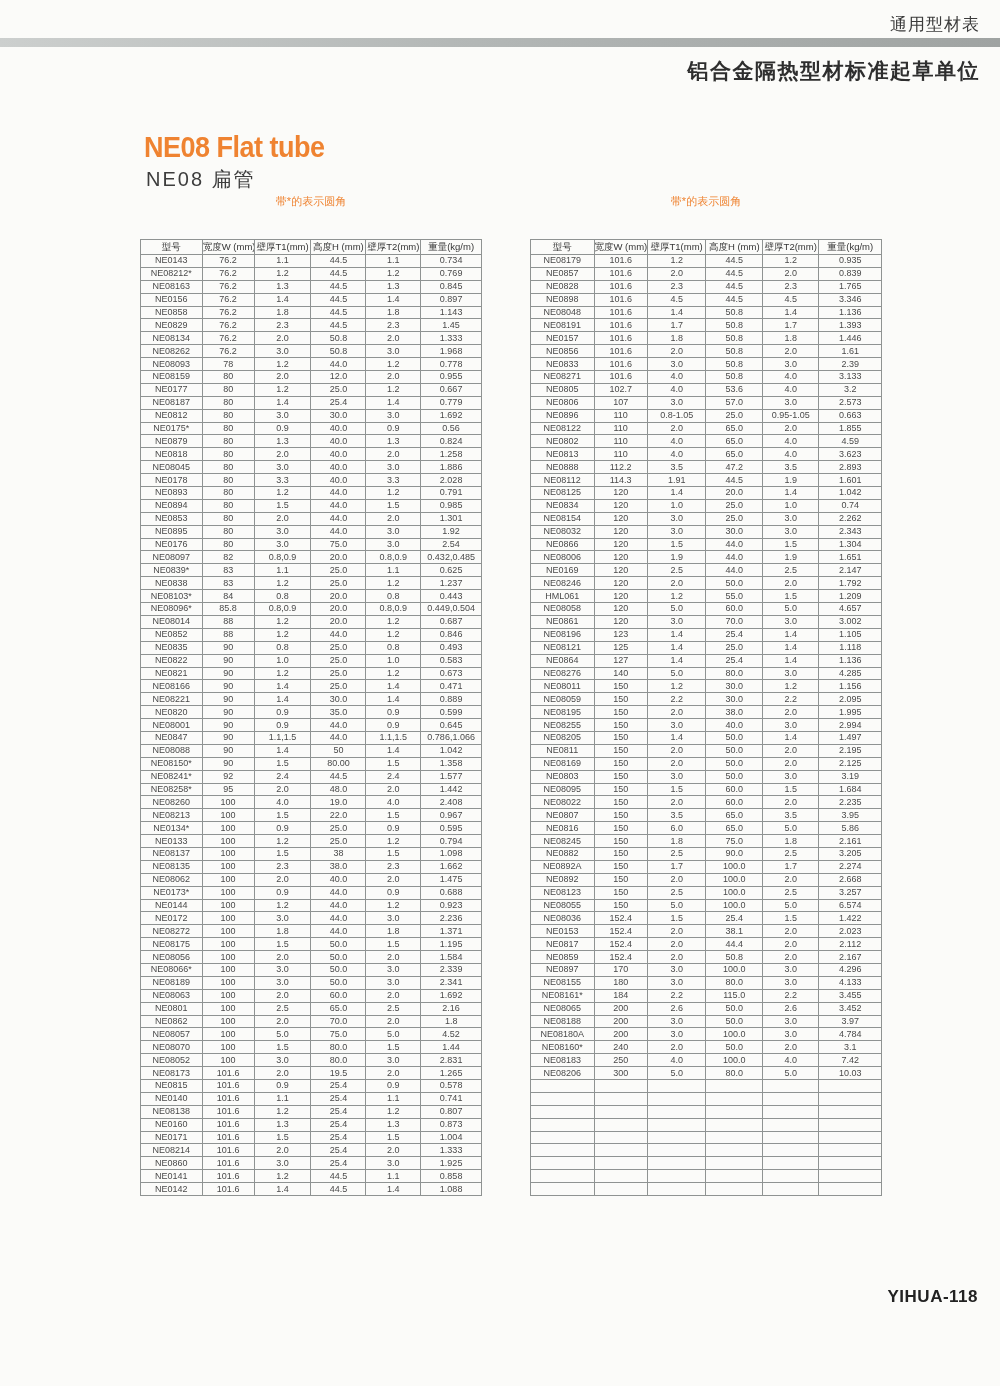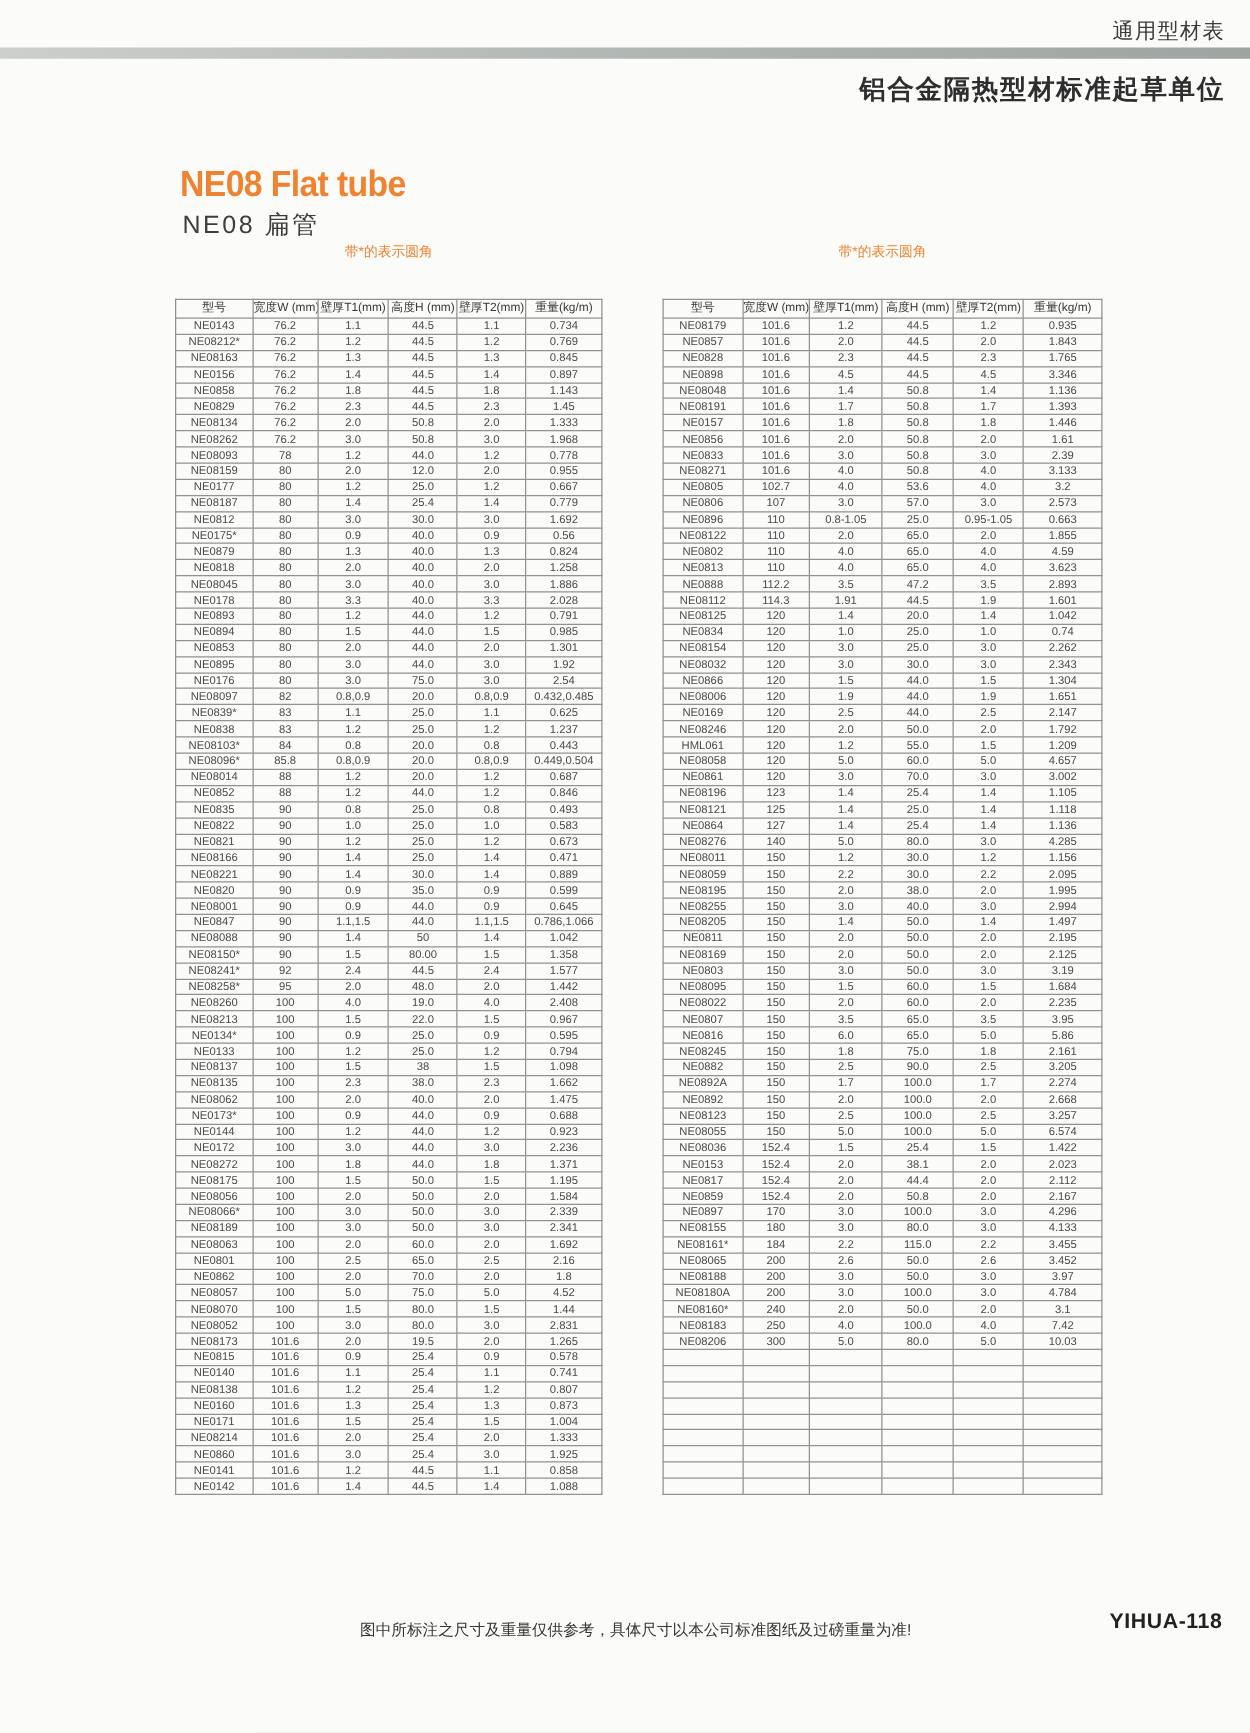--- a/index.html
+++ b/index.html
@@ -714,21 +714,21 @@
           <td>44.5</td>
           <td>1.2</td>
           <td>0.935</td>
         </tr>
         <tr>
           <td>NE0857</td>
           <td>101.6</td>
           <td>2.0</td>
           <td>44.5</td>
           <td>2.0</td>
-          <td>1.843</td>
+          <td>0.839</td>
         </tr>
         <tr>
           <td>NE0828</td>
           <td>101.6</td>
           <td>2.3</td>
           <td>44.5</td>
           <td>2.3</td>
           <td>1.765</td>
         </tr>
         <tr>
@@ -1287,16 +1287,15 @@
           <td>&nbsp;</td>
           <td>&nbsp;</td>
           <td>&nbsp;</td>
           <td>&nbsp;</td>
           <td>&nbsp;</td>
           <td>&nbsp;</td>
         </tr>
       </tbody>
   </table>
 
-  <div class="footer-note">图中所标注之尺寸及重量仅供参考，具体尺寸以本公司标准图纸及过磅重量为准!</div>
   <div class="page-number">YIHUA-118</div>
 
 </div>
 
 </body></html>

